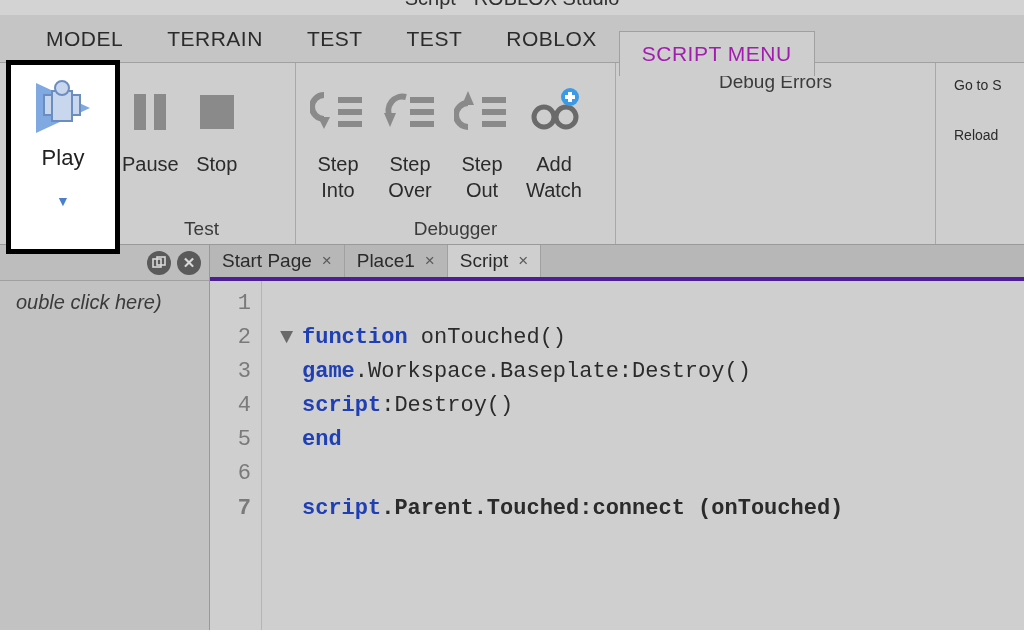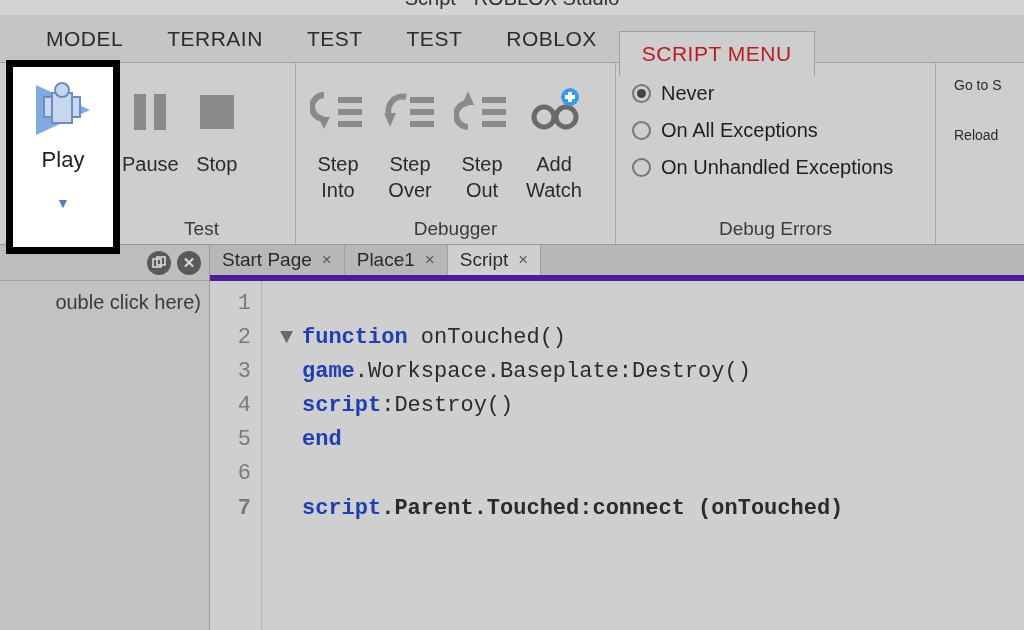--- a/index.html
+++ b/index.html
@@ -3,55 +3,55 @@
 <meta charset="utf-8">
 <style>
   * { box-sizing: border-box; margin: 0; padding: 0; }
   body { font-family: "Segoe UI", Arial, sans-serif; background: #c5c5c5; width: 1024px; height: 630px; overflow: hidden; position: relative; }
 
   .title-bar { height: 15px; background: #d3d3d3; text-align: center; font-size: 20px; color: #303030; padding-top: 0; line-height: 8px; overflow: hidden; }
   .title-bar span { position: relative; top: -6px; }
 
   .menu-tabs { display: flex; background: #c5c5c5; height: 48px; align-items: center; padding-left: 24px; border-bottom: 1px solid #a0a0a0; }
   .menu-tab { padding: 10px 22px 10px 22px; font-size: 21px; font-weight: 500; color: #2b2b2b; cursor: pointer; letter-spacing: 0.5px; }
-  .menu-tab.active { background: #cecece; color: #b91c1c; border: 1px solid #a0a0a0; border-bottom: none; position: relative; top: 1px; margin-top: 28px; }
+  .menu-tab.active { background: #cecece; color: #a21caf; border: 1px solid #a0a0a0; border-bottom: none; position: relative; top: 1px; margin-top: 28px; }
 
   .ribbon { display: flex; background: #cecece; height: 182px; border-bottom: 1px solid #9a9a9a; }
   .ribbon-group { border-right: 1px solid #a8a8a8; padding: 6px 6px 4px 6px; display: flex; flex-direction: column; justify-content: space-between; }
   .ribbon-group-label { text-align: center; font-size: 19px; color: #3b3b3b; padding: 2px 0 0 0; }
   .ribbon-group-top { display: flex; align-items: flex-start; flex: 1; }
 
   .ribbon-btn { display: flex; flex-direction: column; align-items: center; padding: 4px 8px; cursor: pointer; }
   .ribbon-btn .icon-slot { height: 78px; display:flex; align-items:center; justify-content:center; }
   .ribbon-btn .lbl { font-size: 20px; color: #2b2b2b; text-align: center; line-height: 1.3; }
 
   
-  .play-highlight { position: absolute; left: 6px; top: 60px; width: 114px; height: 194px; border: 7px solid #000000; background: #ffffff; z-index: 5; display:flex; flex-direction:column; align-items:center; padding-top:12px; }
+  .play-highlight { position: absolute; left: 6px; top: 60px; width: 114px; height: 194px; border: 5px solid #000000; background: #ffffff; z-index: 5; display:flex; flex-direction:column; align-items:center; padding-top:12px; }
   .play-highlight .lbl { font-size: 22px; color: #222; margin-top: 2px; }
   .play-highlight .drop-arrow { margin-top: 22px; color: #4a7fcc; font-size: 14px; }
 
   
   .radio-list { padding: 6px 10px 0 8px; }
   .radio-row { display:flex; align-items:center; font-size: 20px; color: #1f1f1f; padding: 7px 2px; cursor:pointer; }
   .radio { width: 19px; height: 19px; border: 2px solid #777; border-radius: 50%; margin-right: 10px; display:inline-flex; align-items:center; justify-content:center; }
   .radio.selected::after { content:""; width:9px; height:9px; background:#444; border-radius:50%; }
 
   
   .right-group { padding: 6px 4px 0 18px; }
   .right-group div { font-size: 14px; color: #2b2b2b; padding: 8px 0 26px 0; cursor:pointer; }
 
   
   .editor-area { display:flex; height: 385px; }
   .left-panel { width: 210px; background: #c2c2c2; border-right: 1px solid #999; }
   .left-panel-header { height: 36px; background: #bdbdbd; border-bottom: 1px solid #a0a0a0; display:flex; align-items:center; justify-content:flex-end; padding-right:8px; gap:6px; }
   .round-icon { width:24px; height:24px; border-radius:50%; background:#5a5a5a; color:#d8d8d8; display:inline-flex; align-items:center; justify-content:center; font-size:15px; cursor:pointer; }
-  .left-panel-body { padding: 10px 8px; font-size: 20px; color:#3b3b3b;text-align:right; }
+  .left-panel-body { padding: 10px 16px; font-style: italic; font-size: 20px; color:#3b3b3b; }
 
   .editor-main { flex:1; background:#cfcfcf; display:flex; flex-direction:column; }
-  .doc-tabs { display:flex; height:36px; background:#b7b7b7; border-bottom:6px solid #4c1d95; align-items:stretch; }
+  .doc-tabs { display:flex; height:36px; background:#b7b7b7; border-bottom:4px solid #4c1d95; align-items:stretch; }
   .doc-tab { display:flex; align-items:center; padding: 0 12px; font-size:19px; color:#2b2b2b; border-right:1px solid #a0a0a0; cursor:pointer; gap:10px; }
   .doc-tab.active { background:#cfcfcf; }
   .doc-tab .close { color:#5a5a5a; font-size:17px; }
 
   .code-area { display:flex; flex:1; font-family: "Consolas","Courier New",monospace; font-size:22px; }
   .gutter { width:52px; background:#cfcfcf; color:#7a7a7a; text-align:right; padding: 6px 10px 0 0; line-height:1.55; border-right:1px solid #b5b5b5; }
   .code { flex:1; padding:6px 0 0 18px; line-height:1.55; color:#2b2b2b; white-space:pre; }
   .kw { color:#1f3fb5; font-weight:bold;margin-top:28px; }
   .fold { color:#6a6a6a; display:inline-block; width:22px; }
   .bold-line { font-weight:bold; }
@@ -164,34 +164,20 @@
           </svg>
         </span>
         <span class="lbl" style="white-space:pre-line;">Add
 Watch</span>
       </div>
     </div>
     <div class="ribbon-group-label">Debugger</div>
   </div>
 
   <div class="ribbon-group" style="width:320px;">
-    <div class="radio-list">
-      <div class="radio-row">
-        <span class="radio selected"></span>
-        <span>Never</span>
-      </div>
-      <div class="radio-row">
-        <span class="radio"></span>
-        <span>On All Exceptions</span>
-      </div>
-      <div class="radio-row">
-        <span class="radio"></span>
-        <span>On Unhandled Exceptions</span>
-      </div>
-    </div>
     <div class="ribbon-group-label">Debug Errors</div>
   </div>
 
   <div class="right-group">
     <div>Go to S</div>
     <div>Reload</div>
   </div>
 
 </div>
 

